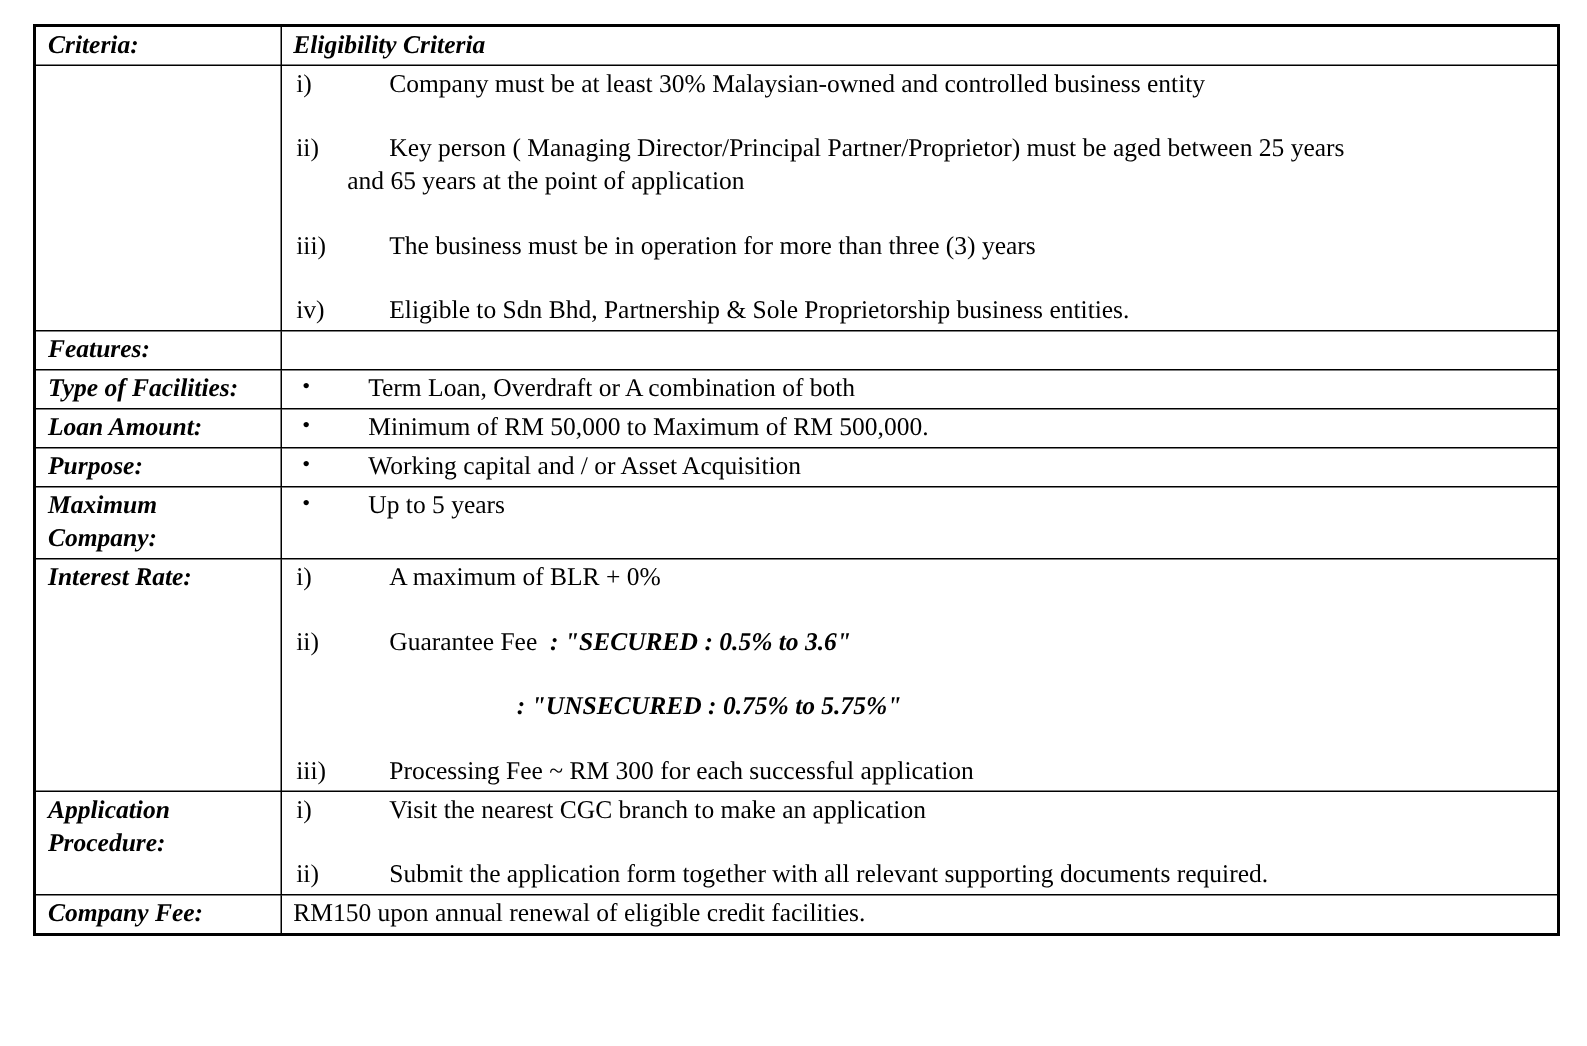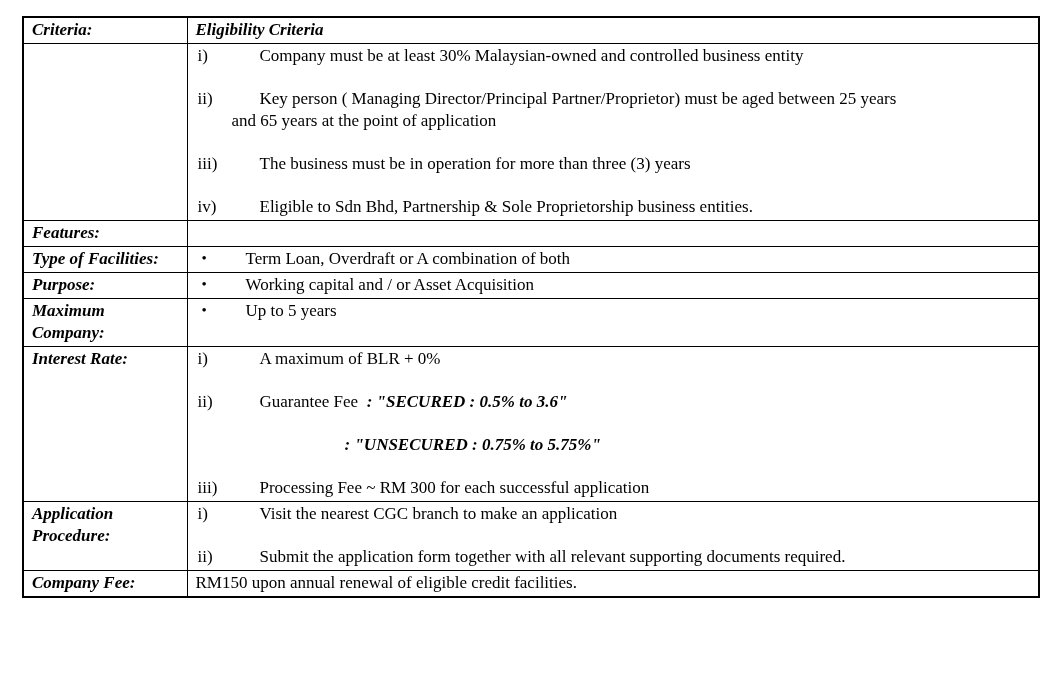--- a/index.html
+++ b/index.html
@@ -100,20 +100,26 @@
           <td class="label-cell">Features:</td>
           <td class="content-cell"></td>
         </tr>
         <tr>
           <td class="label-cell">Type of Facilities:</td>
           <td class="content-cell">
             <div class="line bullet"><span class="bullet-glyph">•</span><span class="txt">Term Loan, Overdraft or A combination of both</span></div>
           </td>
         </tr>
         <tr>
+          <td class="label-cell">Loan Amount:</td>
+          <td class="content-cell">
+            <div class="line bullet"><span class="bullet-glyph">•</span><span class="txt">Minimum of RM 50,000 to Maximum of RM 500,000.</span></div>
+          </td>
+        </tr>
+        <tr>
           <td class="label-cell">Purpose:</td>
           <td class="content-cell">
             <div class="line bullet"><span class="bullet-glyph">•</span><span class="txt">Working capital and / or Asset Acquisition</span></div>
           </td>
         </tr>
         <tr>
           <td class="label-cell">Maximum Company:</td>
           <td class="content-cell">
             <div class="line bullet"><span class="bullet-glyph">•</span><span class="txt">Up to 5 years</span></div>
           </td>

